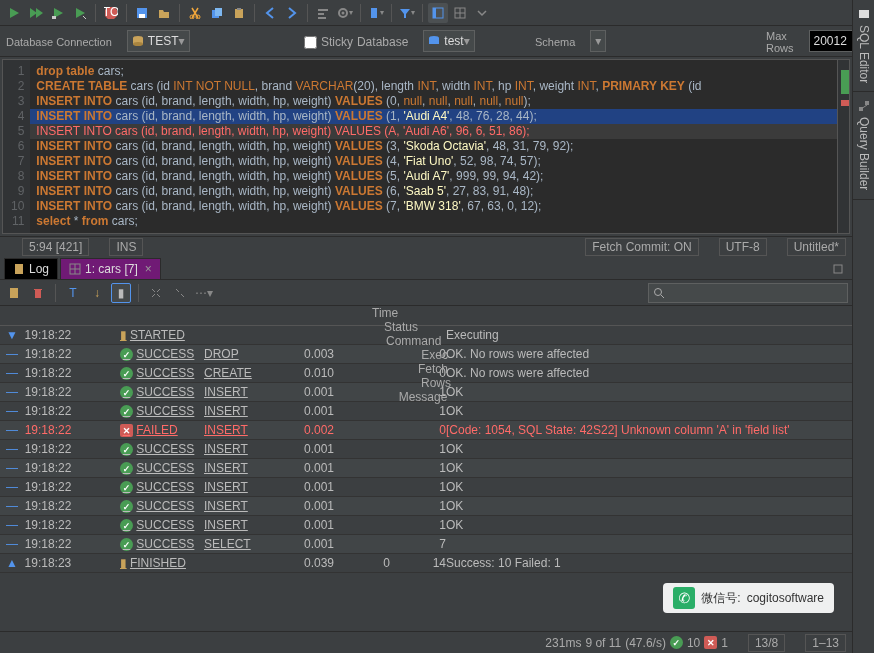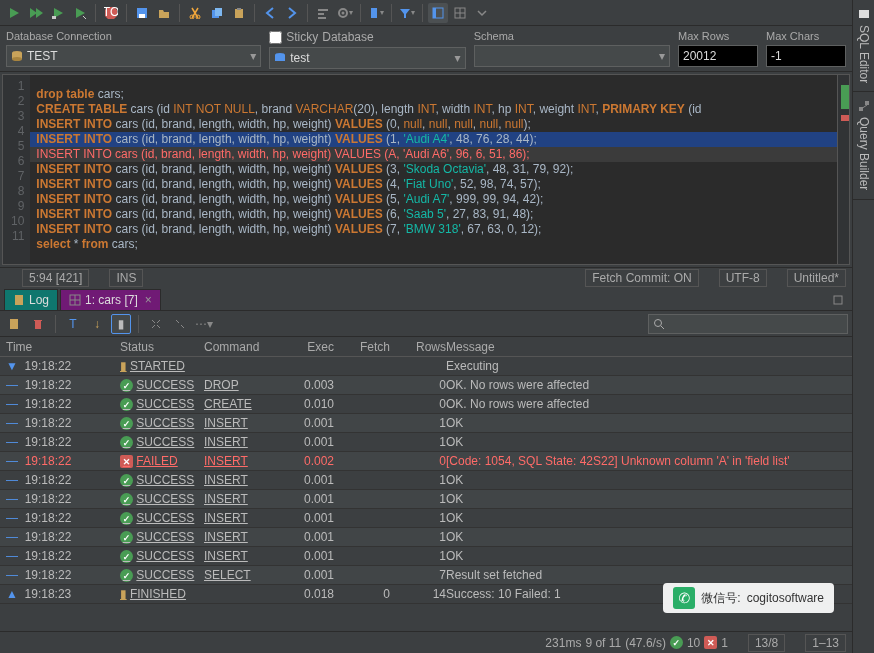--- a/index.html
+++ b/index.html
@@ -9,62 +9,62 @@
 .vtab { writing-mode: vertical-rl; font-size: 11px; padding: 8px 3px; cursor: pointer; color: #bbb; border-bottom: 1px solid #2b2b2b; display: flex; align-items: center; gap: 5px; }
 .vtab svg { transform: rotate(90deg); }
 
 
 .toolbar { height: 26px; background: #3c3f41; border-bottom: 1px solid #2b2b2b; display: flex; align-items: center; padding: 0 4px; gap: 2px; }
 .tbtn { width: 20px; height: 20px; display: flex; align-items: center; justify-content: center; cursor: pointer; border-radius: 2px; }
 .tsep { width: 1px; height: 18px; background: #555; margin: 0 3px; }
 
 
 .conn-row { display: flex; padding: 4px 6px 2px 6px; gap: 8px; border-bottom: 1px solid #2b2b2b; }
-.conn-col { display: flex; flex-direction: column; gap: 3px; }
+.conn-col { display: flex; flex-direction: row; gap: 15px; }
 .conn-col > label { font-size: 11px; color: #aaa; display: flex; align-items: center; gap: 4px; }
 .dd { background: #45494a; border: 1px solid #5e6060; height: 22px; display: flex; align-items: center; padding: 0 4px; color: #ddd; font-size: 12px; position: relative; }
 .dd .arrow { margin-left: auto; color: #999; }
 .inp { background: #000000; border: 1px solid #5e6060; height: 22px; color: #ddd; padding: 0 4px; font-size: 12px; outline: none; }
 
 
 .editor-wrap { flex: 0 0 auto; display: flex; background: #2b2b2b; border: 1px solid #555; margin: 2px; position: relative; }
 .gutter { background: #313335; color: #606366; font-family: Consolas, monospace; font-size: 12px; text-align: right; padding: 4px 6px 4px 8px; line-height: 15px; user-select: none; }
-.code { flex: 1; font-family: Consolas, monospace; font-size: 12px; line-height: 15px; padding: 12px 0; white-space: nowrap; overflow: hidden; color: #a9b7c6; }
+.code { flex: 1; font-family: Consolas, monospace; font-size: 12px; line-height: 15px; padding: 4px 0; white-space: nowrap; overflow: hidden; color: #a9b7c6; }
 .code .ln { padding: 0 6px; height: 15px; }
 .hl-line { background: #214283; }
 .err-line { background: #3b3b3b; }
 .err-line .e-kw, .err-line .e-txt { color: #ff6b68; }
 .kw { color: #cc7832; font-weight: bold; }
 .ty { color: #cc7832; }
-.str { color: #14b8a6; }
+.str { color: #fef9c3; }
 .nl { color: #cc7832; }
 .minimap { width: 12px; background: #313335; border-left: 1px solid #555; position: relative; }
 .mm-mark { position: absolute; right: 0; width: 8px; height: 6px; }
 .mm-green { background: #499c54; top: 10px; height: 24px; }
 .mm-red { background: #cf5b56; top: 40px; }
 
 
 .status-row { height: 20px; background: #3c3f41; border-top: 1px solid #2b2b2b; display: flex; align-items: center; font-size: 11px; color: #aaa; padding: 0 6px; gap: 4px; }
 .st-r { margin-left: auto; display: flex; gap: 4px; align-items: center; }
 .st-cell { border: 1px solid #555; padding: 1px 6px; margin-left: 16px; }
 
 
 .tab-row { height: 24px; background: #3c3f41; display: flex; align-items: flex-end; padding: 0 4px; border-bottom: 1px solid #2b2b2b; }
 .tab { background: #701a75; border: 1px solid #2b2b2b; border-bottom: none; padding: 3px 8px; margin-right: 2px; font-size: 11px; color: #ddd; display: flex; align-items: center; gap: 4px; cursor: pointer; }
-.tab.active { background: #0f766e; }
+.tab.active { background: #000000; }
 .tab .x { color: #999; margin-left: 3px; }
 .tab-right { margin-left: auto; display: flex; gap: 2px; }
 
 
 .log-tb { height: 26px; background: #3c3f41; border-bottom: 1px solid #2b2b2b; display: flex; align-items: center; padding: 0 4px; gap: 4px; }
 .search-box { margin-left: auto; background: #45494a; border: 1px solid #5e6060; height: 20px; width: 200px; display: flex; align-items: center; padding: 0 4px; }
 
 
 .log-table { flex: 1; overflow: auto; background: #3c3f41; }
-.log-head { display: flex; background: #3c3f41; border-bottom: 1px solid #555; height: 20px; align-items: center; font-size: 11px; color: #aaa; position: sticky; top: 0; }
+.log-head { display: flex; background: #3c3f41; border-bottom: 1px solid #555; height: 20px; align-items: center; font-size: 11px; color: #aaa; position: sticky; top: 0; flex-direction: column; }
 .lc-time { width: 120px; padding-left: 6px; }
 .lc-status { width: 84px; }
 .lc-cmd { width: 80px; }
 .lc-exec { width: 56px; text-align: right; padding-right: 6px; }
 .lc-fetch { width: 56px; text-align: right; padding-right: 6px; }
 .lc-rows { width: 50px; text-align: right; padding-right: 0; }
 .lc-msg { flex: 1; padding-right: 6px; }
 .log-row { display: flex; height: 19px; align-items: center; font-size: 11px; border-bottom: 1px solid #333; }
 .log-row.alt { background: #414547; }
 .log-row .lc-cmd span, .log-row .lc-status span { text-decoration: underline; }
@@ -245,24 +245,20 @@
   <div class="conn-col" style="flex:1">
     <label>Schema</label>
     <div class="dd">
       <span></span>
       <span class="arrow">▾</span>
     </div>
   </div>
   <div class="conn-col" style="width:80px">
     <label>Max Rows</label>
     <input class="inp" value="20012" style="">
-  </div>
-  <div class="conn-col" style="width:80px">
-    <label>Max Chars</label>
-    <input class="inp" value="-1" style="">
   </div>
 </div>
 
 <div class="editor-wrap">
   <div class="gutter" id="gutter">
         <div>1</div>
         <div>2</div>
         <div>3</div>
         <div>4</div>
         <div>5</div>
@@ -473,27 +469,26 @@
           <div class="lc-rows">1</div>
           <div class="lc-msg">OK</div>
         </div>
         <div class="log-row alt">
           <div class="lc-time"><span class="arrow-r">—</span>&nbsp;&nbsp;19:18:22</div>
           <div class="lc-status"><span class="ic-ok-c"></span> <span>SUCCESS</span></div>
           <div class="lc-cmd"><span>SELECT</span></div>
           <div class="lc-exec">0.001</div>
           <div class="lc-fetch"></div>
           <div class="lc-rows">7</div>
-          <div class="lc-msg">Result set fetched</div>
         </div>
         <div class="log-row">
           <div class="lc-time"><span class="arrow-u">▲</span>&nbsp;&nbsp;19:18:23</div>
           <div class="lc-status"><span style="color:#c9a35a">▮</span> <span>FINISHED</span></div>
           <div class="lc-cmd"><span></span></div>
-          <div class="lc-exec">0.018</div>
+          <div class="lc-exec">0.039</div>
           <div class="lc-fetch">0</div>
           <div class="lc-rows">14</div>
           <div class="lc-msg">Success: 10 Failed: 1</div>
         </div>
       </div>
 </div>
 
 <div class="bottom">
   <div class="st-r">
     <span>231ms</span>

